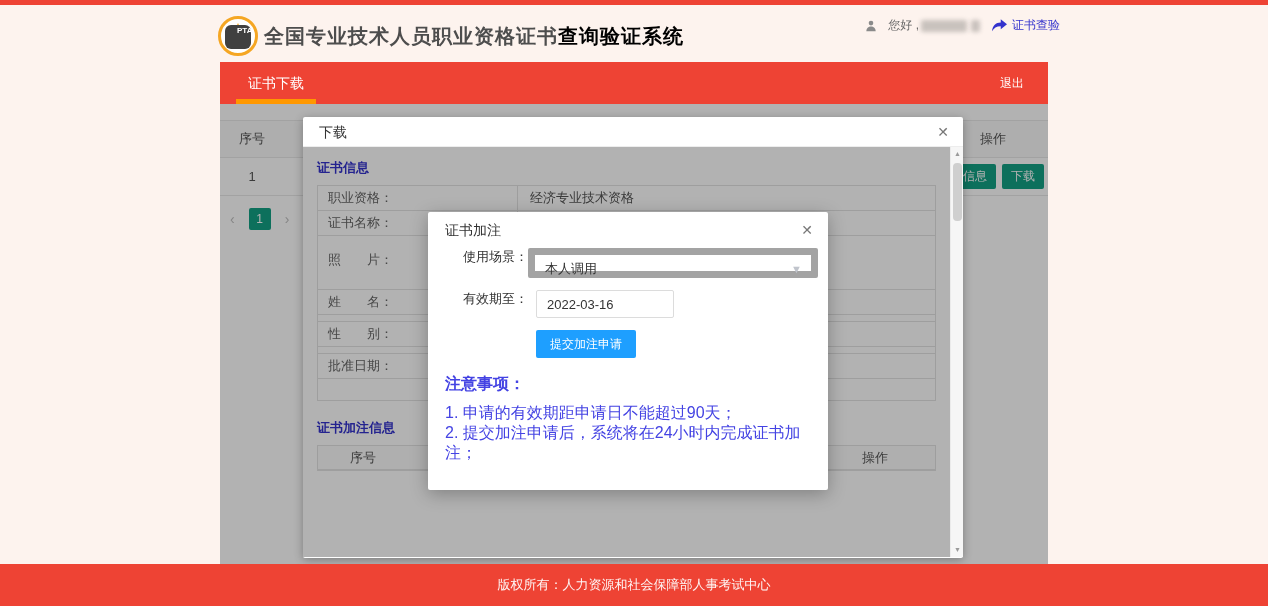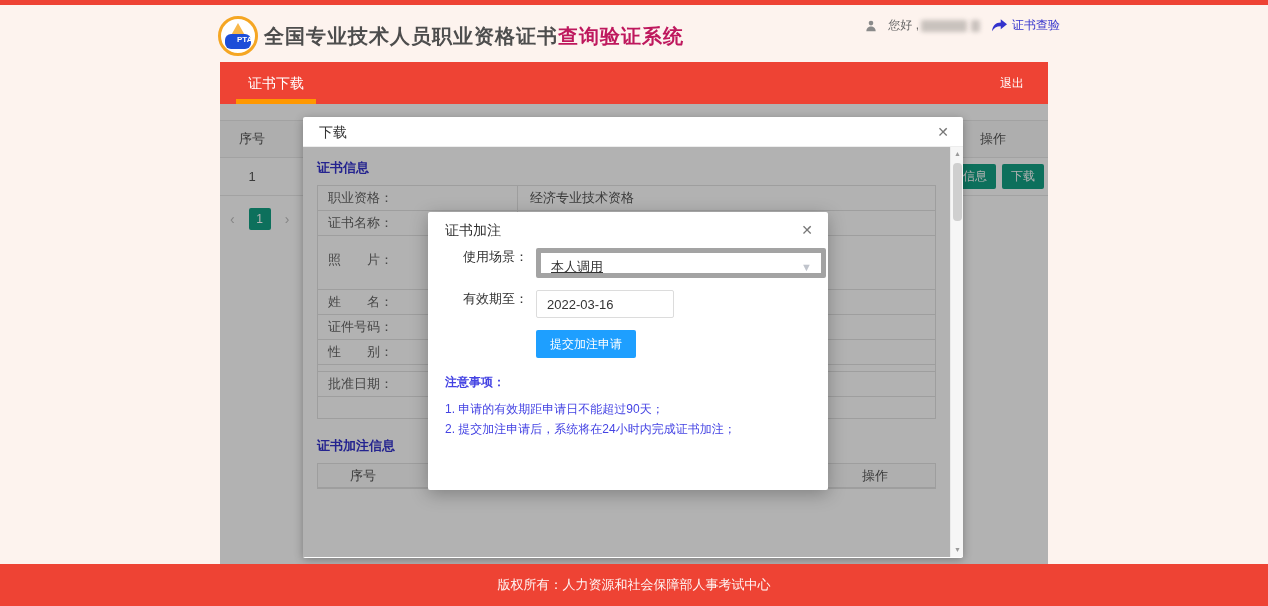--- a/index.html
+++ b/index.html
@@ -7,24 +7,24 @@
   body { position:relative; background:#fdf3ee; font-family:"Liberation Sans","DejaVu Sans",sans-serif; }
 
   
   .top-strip { position:absolute; left:0; top:0; width:1268px; height:5px; background:#ee4334; }
 
   
   .header { position:absolute; left:0; top:5px; width:1268px; height:57px; }
   .brand { position:absolute; left:218px; top:11px; display:flex; align-items:center; }
   .logo { width:40px; height:40px; border-radius:50%; border:3px solid #f5a623; background:#fff; position:relative; overflow:hidden; flex:0 0 auto; }
   .logo .flame { position:absolute; left:8px; top:4px; width:0; height:0; border-left:9px solid transparent; border-right:9px solid transparent; border-bottom:16px solid #f8b84a; }
-  .logo .badge { position:absolute; left:4px; bottom:4px; width:26px; height:15px; background:#1d4ed8; border-radius:6px; color:#fff; font-size:8px; font-weight:bold; text-align:center; line-height:12px;padding-left:12px; }
+  .logo .badge { position:absolute; left:4px; bottom:4px; width:26px; height:24px; background:#404040; border-radius:6px; color:#fff; font-size:8px; font-weight:bold; text-align:center; line-height:12px;padding-left:12px; }
   .title { margin-left:6px; font-size:20px; font-weight:bold; letter-spacing:1px; }
   .title .t-dark { color:#4d4d4d; }
-  .title .t-red { color:#be185d; }
+  .title .t-red { color:#000000; }
   .user-area { position:absolute; right:208px; top:12px; display:flex; align-items:center; font-size:12px; color:#666; }
   .user-area .sep { width:10px; }
   .blur-name { display:inline-block; height:12px; background:#c9c2bd; border-radius:2px; filter:blur(2px); margin:0 2px; }
   .blur-a { width:46px; } .blur-b { width:9px; }
   .verify-link { color:#3433cd; margin-left:5px; cursor:pointer; }
 
   
   .nav { position:absolute; left:220px; top:62px; width:828px; height:42px; background:#ee4334; display:flex; align-items:stretch; }
   .nav-tab { position:relative; padding:0 28px; color:#fff; font-size:14px; line-height:42px; cursor:pointer; }
   .nav-tab::after { content:""; position:absolute; left:16px; right:16px; bottom:0; height:5px; background:#ff9800; }
@@ -72,25 +72,25 @@
   .sb-up { top:0; } .sb-down { bottom:0; }
   .sb-thumb { position:absolute; left:2px; top:16px; width:9px; height:58px; background:#cfcfcf; border-radius:4px; cursor:pointer; }
 
   
   .inner-modal { position:absolute; left:125px; top:95px; width:400px; height:278px; background:#fff; border-radius:2px; box-shadow:0 4px 18px rgba(0,0,0,0.28); z-index:20; }
   .im-header { height:36px; line-height:36px; padding:0 17px; font-size:14px; color:#333; position:relative; }
   .im-close { position:absolute; right:15px; top:0; color:#777; font-size:14px; cursor:pointer; }
   .im-form { padding-left:0; }
   .form-row { display:flex; align-items:flex-start; margin-bottom:12px; }
   .form-label { flex:0 0 100px; text-align:right; font-size:13px; color:#333; }
-  .form-select { position:relative; margin-left:8px; width:290px; height:30px; border:5px solid #a3a3a3; border-radius:2px; font-size:13px; color:#333; line-height:28px; padding:0 24px 0 10px; background:#fff; cursor:pointer;text-decoration:underline; }
+  .form-select { position:relative; margin-left:0; width:290px; height:30px; border:7px solid #a3a3a3; border-radius:2px; font-size:13px; color:#333; line-height:28px; padding:0 24px 0 10px; background:#fff; cursor:pointer; }
   .select-caret { position:absolute; right:9px; top:0; line-height:28px; color:#c0c4cc; font-size:11px; }
   .form-input { margin-left:8px; width:138px; height:28px; border:1px solid #dcdcdc; border-radius:2px; font-size:13px; color:#333; padding:0 10px; font-family:inherit; outline:none; }
   .submit-btn { margin-left:108px; height:28px; padding:0 14px; background:#1e9fff; color:#fff; border:none; border-radius:2px; font-size:12px; cursor:pointer; font-family:inherit; }
-  .notes { margin:16px 0 15px 17px; color:#4443e3; font-size:12px; }
+  .notes { margin:16px 0 15px 17px; color:#4443e3; font-size:16px; }
   .notes-heading { font-weight:bold; margin-bottom:8px; }
   .notes-item { line-height:20px; }
 
   
   .footer { position:absolute; left:0; top:564px; width:1268px; height:42px; background:#ee4334; color:rgba(255,255,255,0.95); font-size:13px; text-align:center; line-height:42px; }
 
   .icon-svg { display:inline-block; vertical-align:-2px; }
 </style>
 </head>
 <body>
@@ -174,21 +174,20 @@
           </div>
           <div class="it-row tall">
             <div class="it-label">照　　片：</div>
             <div class="it-value"></div>
           </div>
           <div class="it-row">
             <div class="it-label">姓　　名：</div>
             <div class="it-value"></div>
           </div>
           <div class="it-row">
-            <div class="it-label">证件号码：</div>
             <div class="it-value"></div>
           </div>
           <div class="it-row">
             <div class="it-label">性　　别：</div>
             <div class="it-value"></div>
           </div>
           <div class="it-row">
             <div class="it-value"></div>
           </div>
           <div class="it-row">

